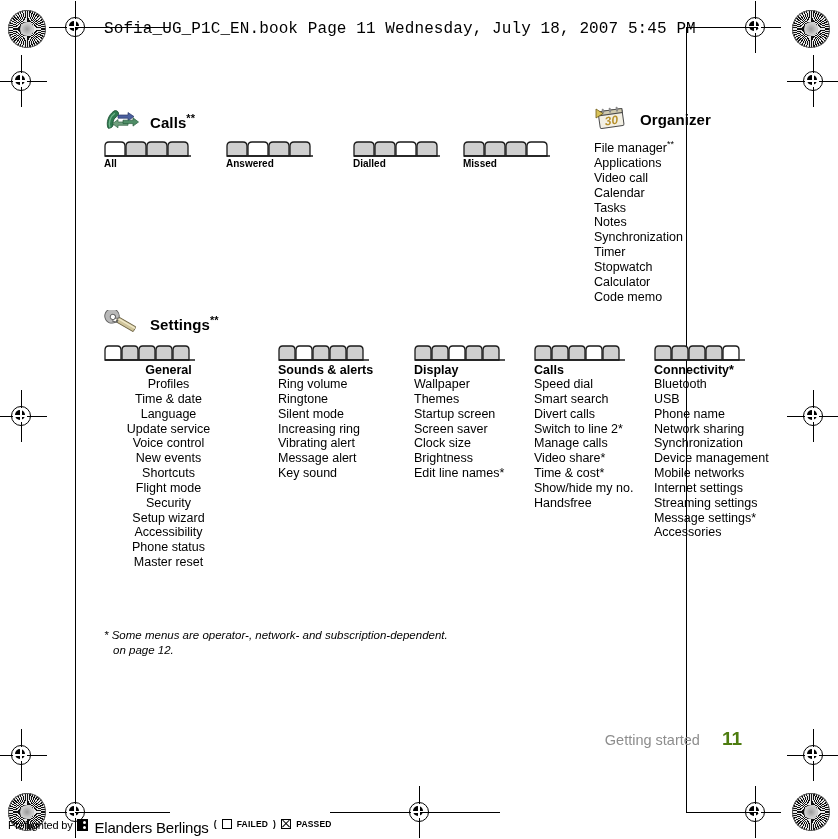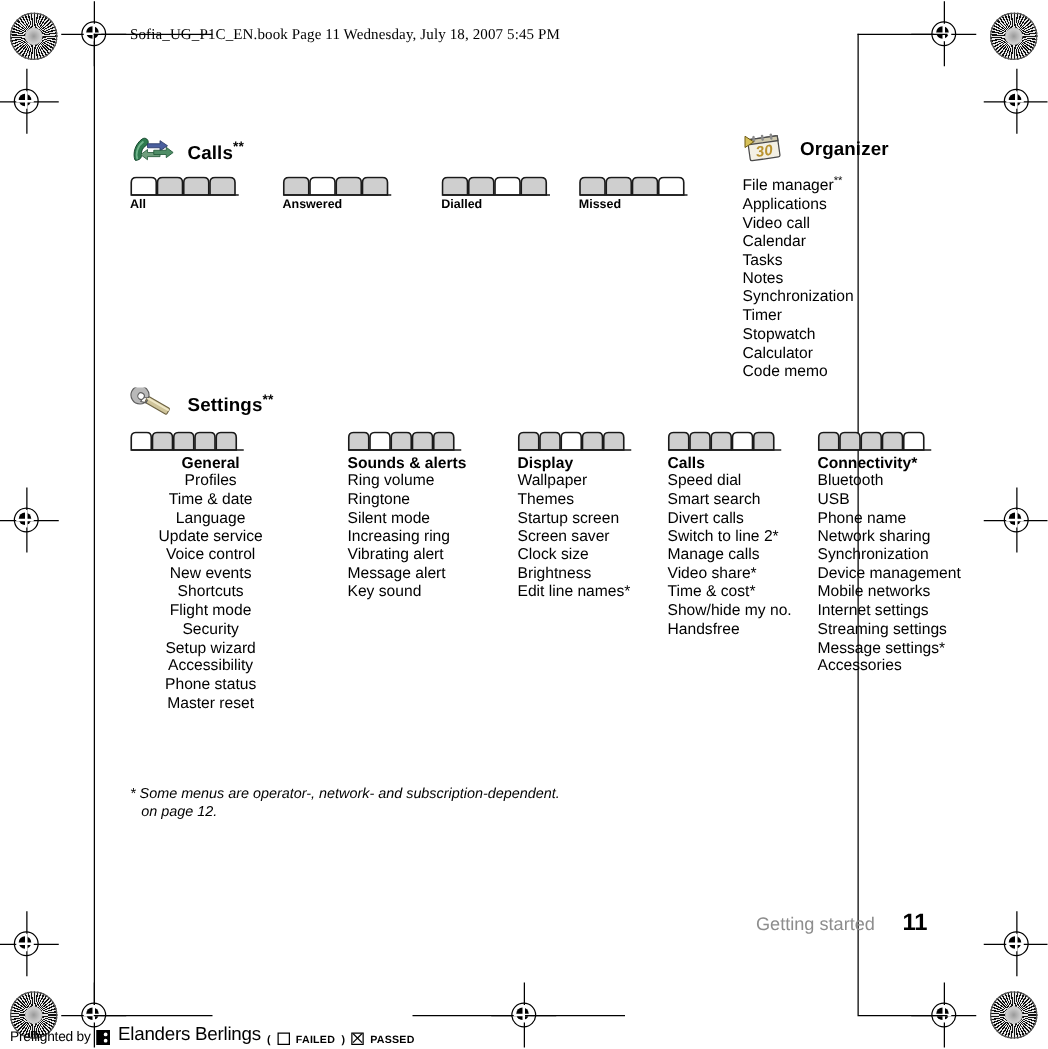--- a/index.html
+++ b/index.html
@@ -50,22 +50,22 @@
     content:""; position:absolute; left:50%; top:50%;
     width:14px; height:14px; margin:-7px 0 0 -7px; border-radius:50%;
     background: radial-gradient(circle, #999 0%, #cfcfcf 60%, #8a8a8a 100%);
   }
 
   .rule { position:absolute; background:#000; }
 
   
   .doc-header {
     position:absolute; left:104px; top:20px;
-    font-family:Liberation Serif, serif;
-    font-size:12px; letter-spacing:.1px; white-space:nowrap;
+    font-family:Liberation Mono, monospace;
+    font-size:16px; letter-spacing:.1px; white-space:nowrap;
   }
 
   
   .content { position:absolute; left:0; top:0; width:838px; height:594px; }
 
   .group-head { display:flex; align-items:center; gap:10px; }
   .group-title { font-size:15px; font-weight:bold; letter-spacing:.1px; }
   .group-title sup { font-size:11px; font-weight:bold; }
 
   
@@ -96,26 +96,26 @@
   }
   .footnotes p { margin:0; }
   .footnotes .indent { padding-left:9px; }
 
   
   .run-footer {
     position:absolute; right:96px; top:728px;
     display:flex; align-items:baseline; gap:22px;
   }
   .run-foot-text { font-size:14.5px; color:#8d8d8d; }
-  .run-foot-page { font-size:19px; font-weight:bold; color:#000000; }
+  .run-foot-page { font-size:19px; font-weight:bold; color:#4d7c0f; }
 
   
   .preflight {
     position:absolute; left:8px; top:819px;
-    display:flex; align-items:flex-end; gap:5px;
+    display:flex; align-items:flex-start; gap:5px;
     font-size:10.5px; font-weight:bold;
   }
   .preflight .pf-by { font-weight:normal; font-size:11px; letter-spacing:-.2px;}
   .preflight .pf-brand { font-size:15px; font-weight:normal; letter-spacing:-.2px;}
   .preflight .pf-small { font-size:8.5px; font-weight:bold; letter-spacing:.2px; }
   .box-empty {
     display:inline-block; width:8px; height:8px; border:1.4px solid #000; vertical-align:-1px;
   }
   .box-x {
     display:inline-block; width:8px; height:8px; border:1.4px solid #000;

